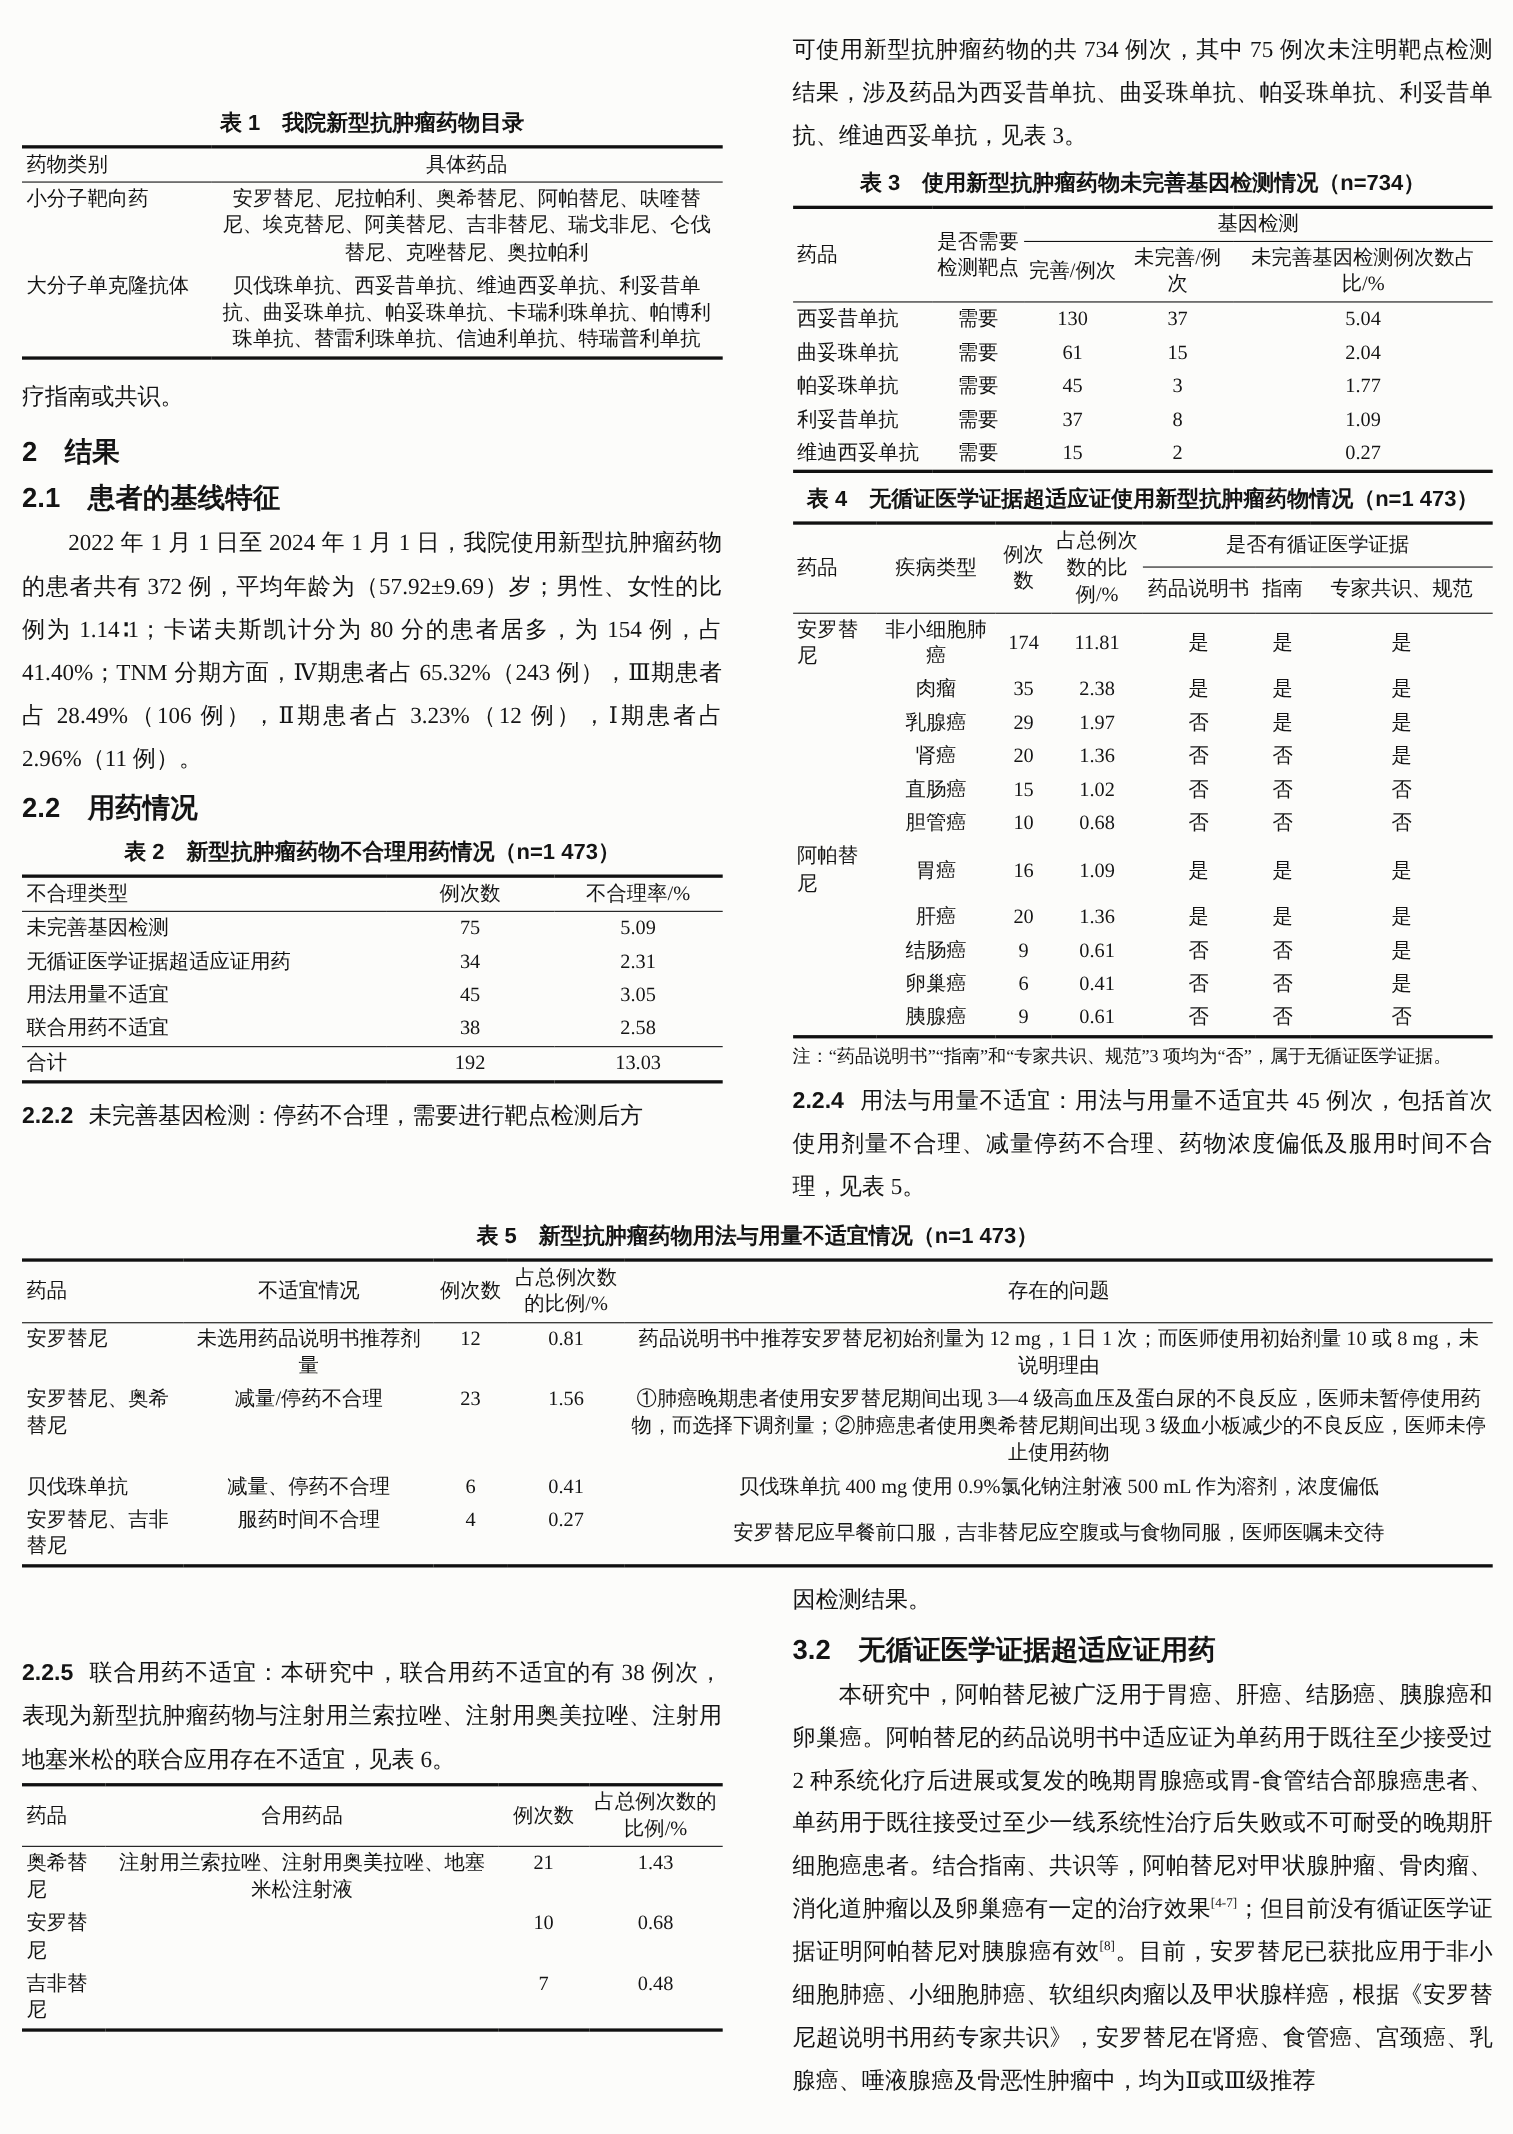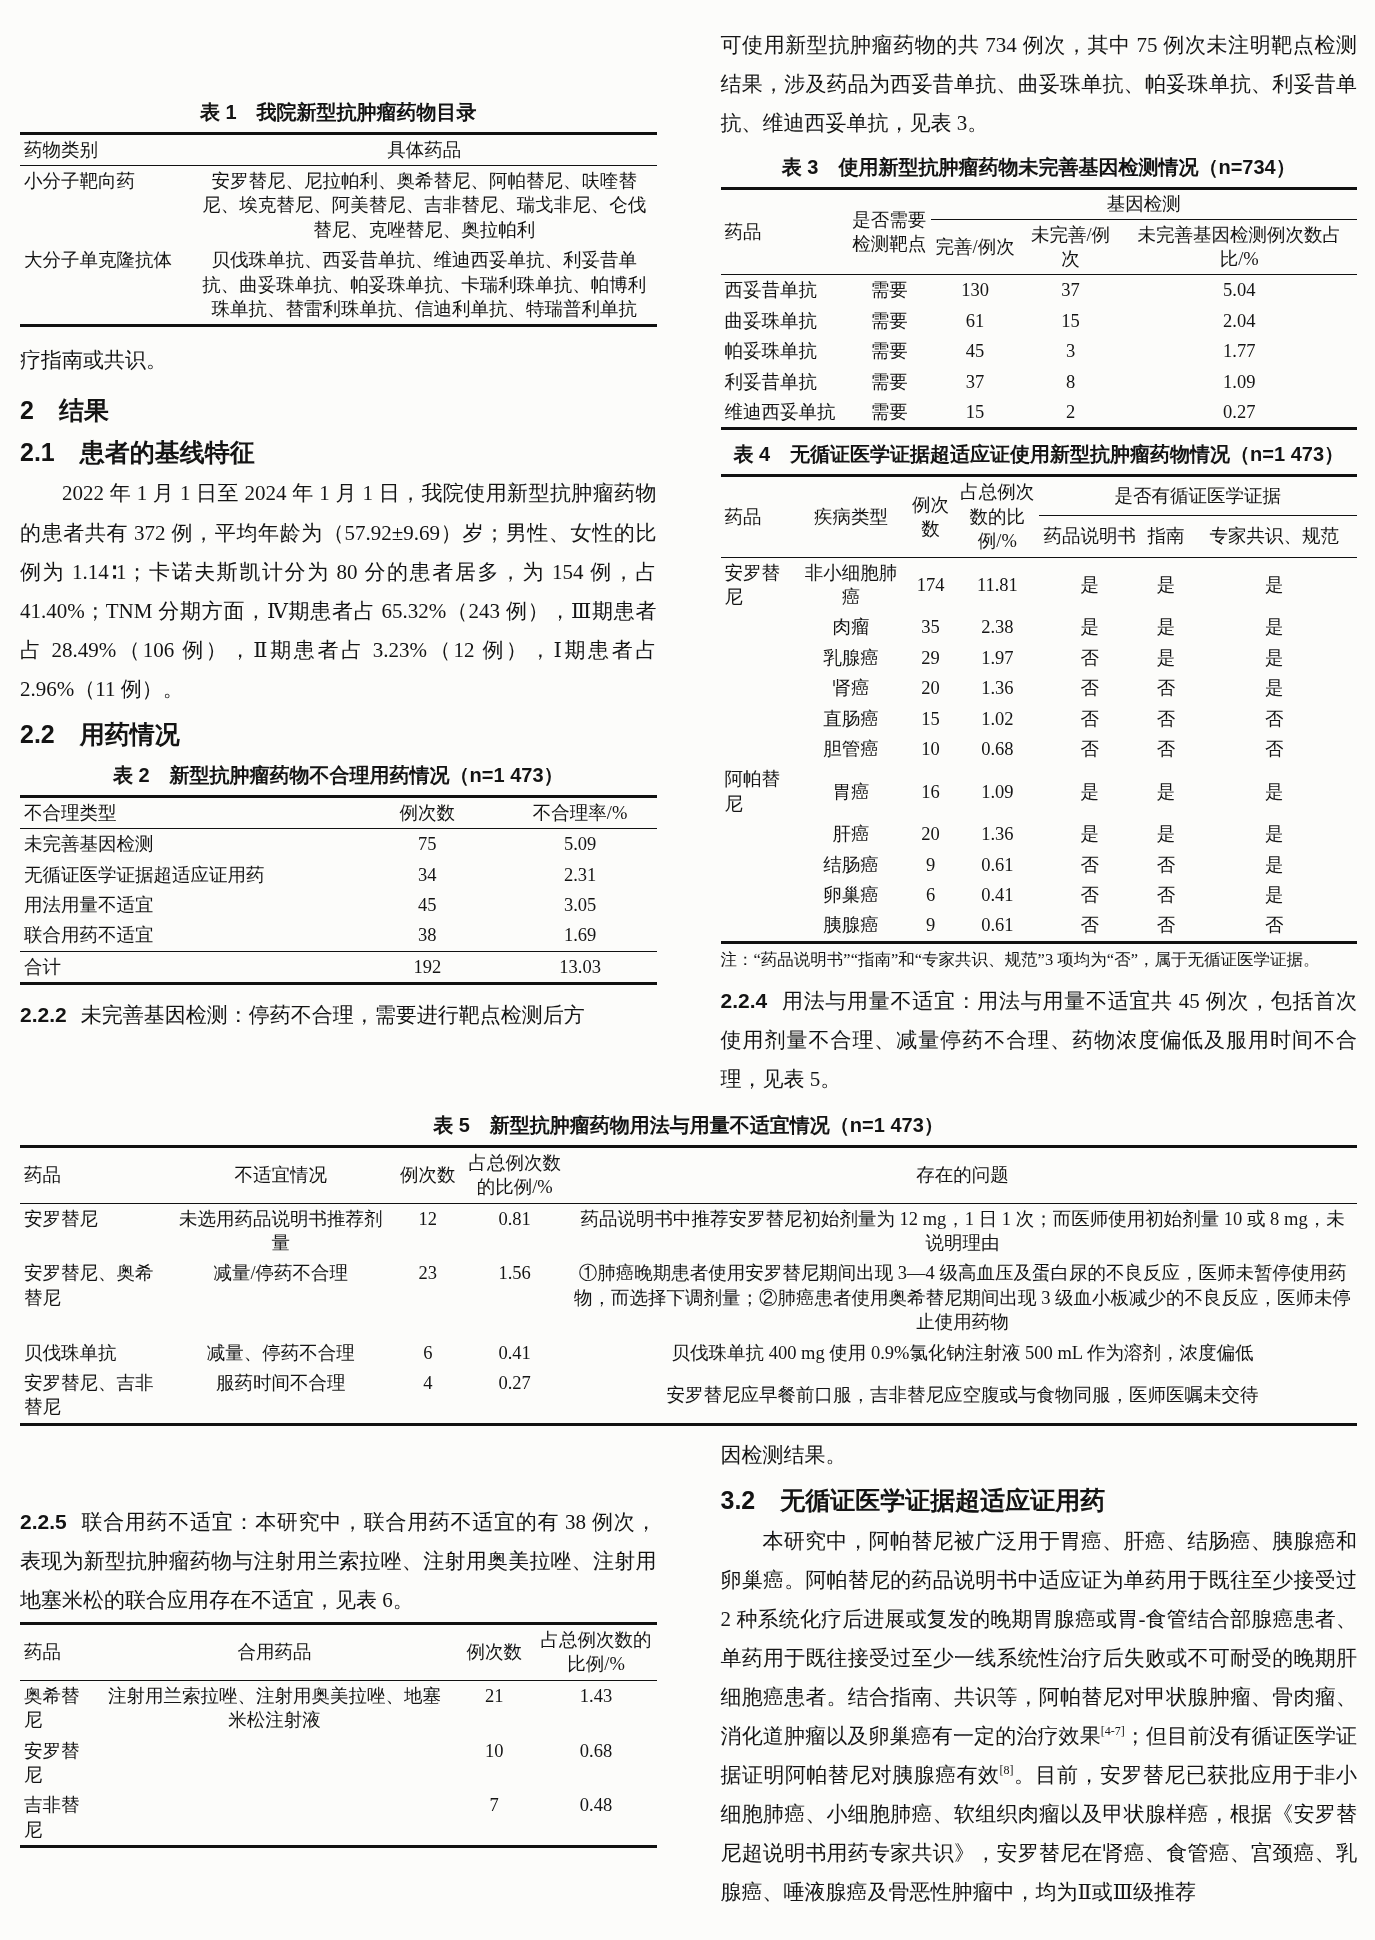--- a/index.html
+++ b/index.html
@@ -117,21 +117,21 @@
 
             <tr>
               <td class="left">用法用量不适宜</td>
               <td>45</td>
               <td>3.05</td>
             </tr>
 
             <tr>
               <td class="left">联合用药不适宜</td>
               <td>38</td>
-              <td>1.69</td>
+              <td>2.58</td>
             </tr>
           </tbody>
         <tfoot>
           <tr>
             <td class="left">合计</td>
             <td>192</td>
             <td>13.03</td>
           </tr>
         </tfoot>
       </table>

